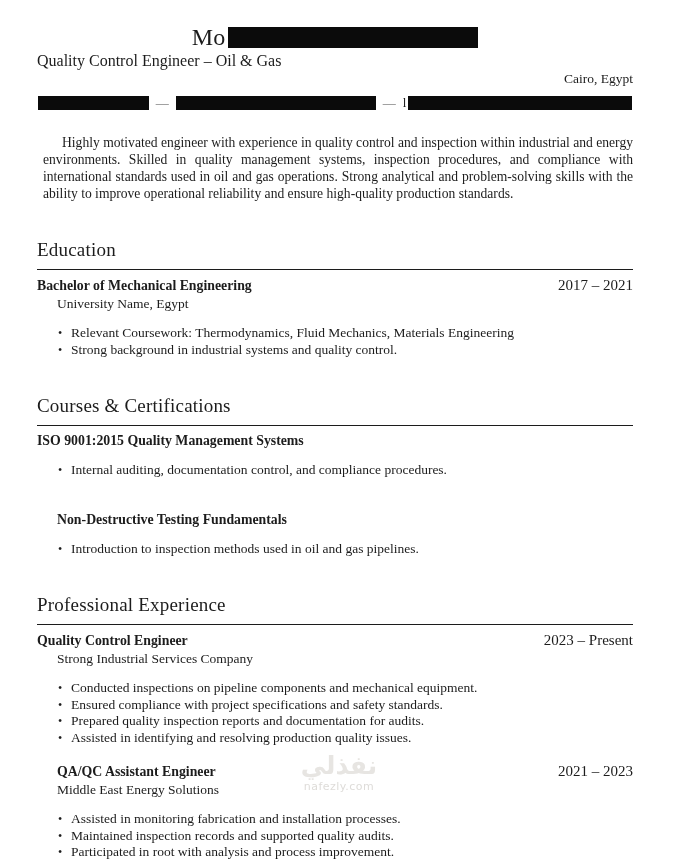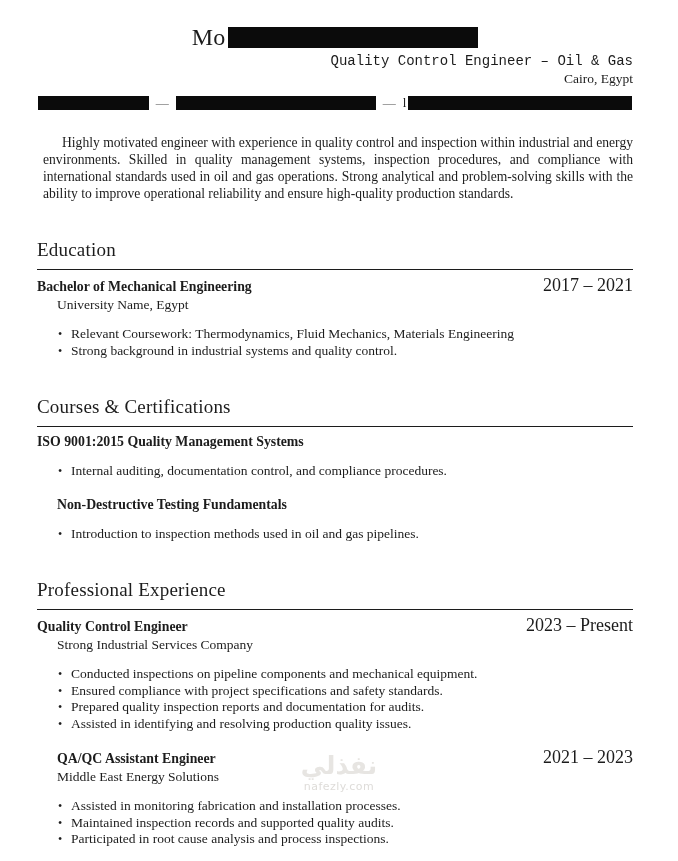--- a/index.html
+++ b/index.html
@@ -19,21 +19,21 @@
   }
 
   
   .name-row {
     display:flex; justify-content:center; align-items:center;
     gap:3px; margin-top:4px;
   }
   .name-visible { font-size:24px; line-height:26px; }
   .redact { background:#0b0b0b; display:inline-block; }
   .name-redact { width:250px; height:21px; }
-  .subtitle { text-align:right; font-size:14px; line-height:16px; margin-top:3px;font-family:Liberation Mono, monospace; }
+  .subtitle { text-align:left; font-size:16px; line-height:16px; margin-top:3px; }
   .location { text-align:right; font-size:13.5px; line-height:16px; margin-top:2px; }
   .contact-row {
     display:flex; justify-content:center; align-items:center;
     gap:7px; margin-top:8px; font-size:13px;
   }
   .contact-redact-1 { width:111px; height:14px; }
   .contact-redact-2 { width:200px; height:14px; }
   .contact-redact-3 { width:224px; height:14px; }
   .contact-dash { color:#6e6e6e; }
   .contact-letter { margin-right:-5px; }
@@ -54,24 +54,24 @@
   .section-rule {
     border:none; border-top:1.4px solid #1c1c1c;
     margin:8px 0 0 0;
   }
 
   .entry-head {
     display:flex; justify-content:space-between; align-items:baseline;
     margin-top:7px; font-size:13.8px; line-height:16px;
   }
   .entry-title { font-weight:bold; }
-  .entry-dates { font-weight:normal; font-size:18px; }
+  .entry-dates { font-weight:normal; font-size:15px; }
   .entry-sub { font-size:13.5px; line-height:16px; margin:2px 0 0 20px; }
   .indent20 { margin-left:20px; }
-  .mt-course { margin-top:17px; }
+  .mt-course { margin-top:33px; }
   .mt-job2 { margin-top:17px; }
 
   .bullets { margin-top:13px; }
   .bullet-item {
     display:flex; align-items:flex-start;
     margin-left:21px; font-size:13.5px; line-height:16.5px;
   }
   .bullet-glyph { width:13px; flex:0 0 13px; font-size:12px; }
 
   
@@ -188,21 +188,21 @@
     <div class="bullet-item">
       <span class="bullet-glyph">•</span>
       <span>Assisted in monitoring fabrication and installation processes.</span>
     </div>
     <div class="bullet-item">
       <span class="bullet-glyph">•</span>
       <span>Maintained inspection records and supported quality audits.</span>
     </div>
     <div class="bullet-item">
       <span class="bullet-glyph">•</span>
-      <span>Participated in root cause analysis and process inspections.</span>
+      <span>Participated in root with analysis and process improvement.</span>
     </div>
   </div>
 
   <div class="watermark">
     <div class="watermark-arabic">نفذلي</div>
     <div class="watermark-domain">nafezly.com</div>
   </div>
 
 </div>
 

